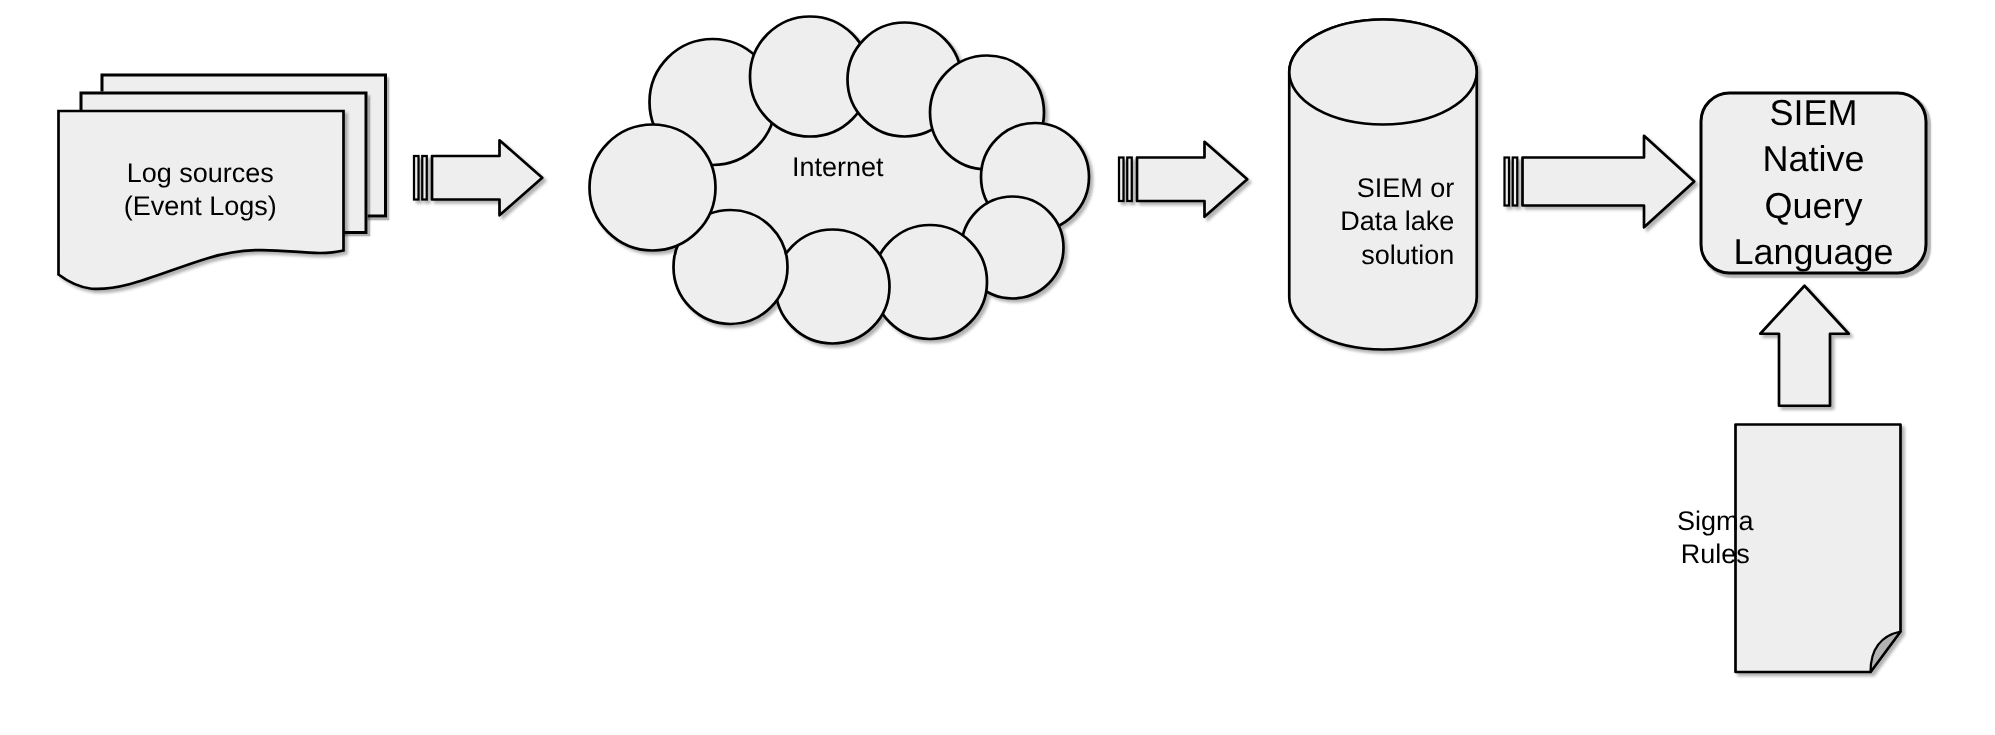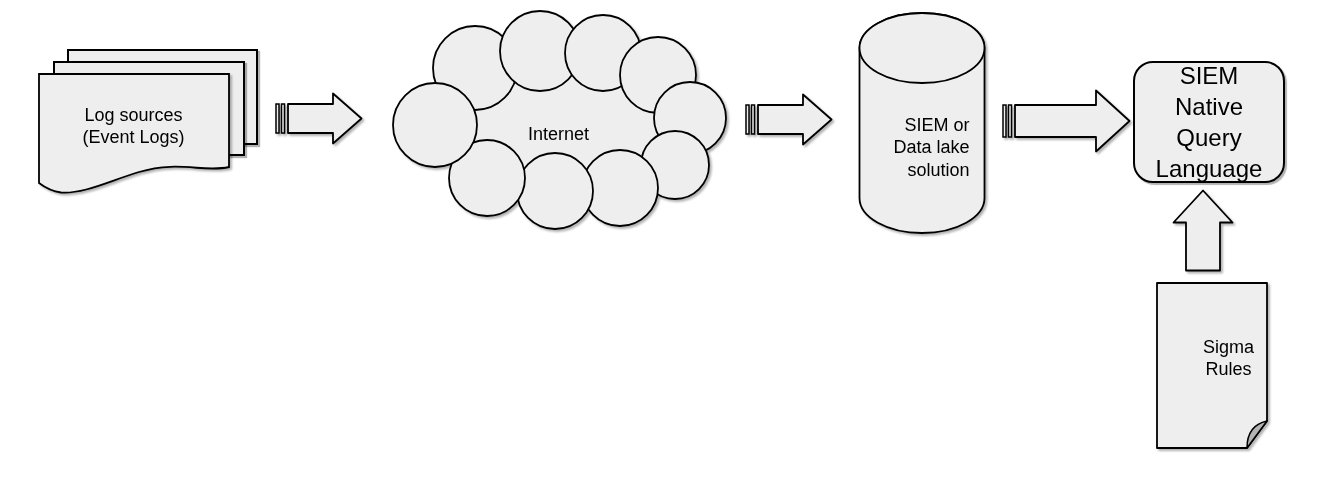--- a/index.html
+++ b/index.html
@@ -48,21 +48,21 @@
       <circle cx="216" cy="43" r="38" fill="#eeeeee" stroke="#000"></circle>
       <circle cx="271" cy="65" r="38" fill="#eeeeee" stroke="#000"></circle>
       <circle cx="303" cy="108" r="36" fill="#eeeeee" stroke="#000"></circle>
       <circle cx="288" cy="155" r="34" fill="#eeeeee" stroke="#000"></circle>
       <circle cx="233" cy="178" r="38" fill="#eeeeee" stroke="#000"></circle>
       <circle cx="168" cy="181" r="38" fill="#eeeeee" stroke="#000"></circle>
       <circle cx="100" cy="168" r="38" fill="#eeeeee" stroke="#000"></circle>
       <circle cx="48" cy="115" r="42" fill="#eeeeee" stroke="#000"></circle>
     </g>
   </svg>
-  <div class="label" style="left:390px;top:26px;width:337px;height:217px;">Internet</div>
+  <div class="label" style="left:390px;top:3px;width:337px;height:217px;">Internet</div>
 </div>
 
 <svg class="shape-svg" style="left:745px;top:93px;" width="88" height="53" viewBox="0 0 88 53">
   <rect x="1" y="12" width="3" height="29" fill="#eeeeee" stroke="#000" stroke-width="1.5"></rect>
   <rect x="6.5" y="12" width="3" height="29" fill="#eeeeee" stroke="#000" stroke-width="1.5"></rect>
   <path d="M13,12 L58,12 L58,1.5 L86.5,26.5 L58,51.5 L58,41 L13,41 Z" fill="#eeeeee" stroke="#000" stroke-width="1.8" stroke-linejoin="round"></path>
 </svg>
 
 <div>
   <svg class="shape-svg" style="left:858px;top:12px;" width="128" height="222" viewBox="0 0 128 222">
@@ -90,15 +90,15 @@
 
 <svg class="shape-svg" style="left:1172px;top:189px;" width="62" height="83" viewBox="0 0 62 83">
   <path d="M31,1.5 L60.5,33.5 L48,33.5 L48,81.5 L14,81.5 L14,33.5 L1.5,33.5 Z" fill="#eeeeee" stroke="#000" stroke-width="1.8" stroke-linejoin="round"></path>
 </svg>
 
 <div>
   <svg class="shape-svg" style="left:1156px;top:282px;" width="112" height="167" viewBox="0 0 112 167">
     <path d="M1,1 L111,1 L111,139 L91,166 L1,166 Z" fill="#eeeeee" stroke="#000" stroke-width="1.8" stroke-linejoin="round"></path>
     <path d="M111,139 C97,142 91,151 91,166 Z" fill="#b3b3b3" stroke="#000" stroke-width="1.5" stroke-linejoin="round"></path>
   </svg>
-  <div class="label" style="left:1173px;top:282px;width:111px;height:166px;padding-bottom:14px;box-sizing:border-box;">Sigma
+  <div class="label" style="left:1088px;top:282px;width:111px;height:166px;padding-bottom:14px;box-sizing:border-box;">Sigma
 Rules</div>
 </div>
 
 </body></html>

